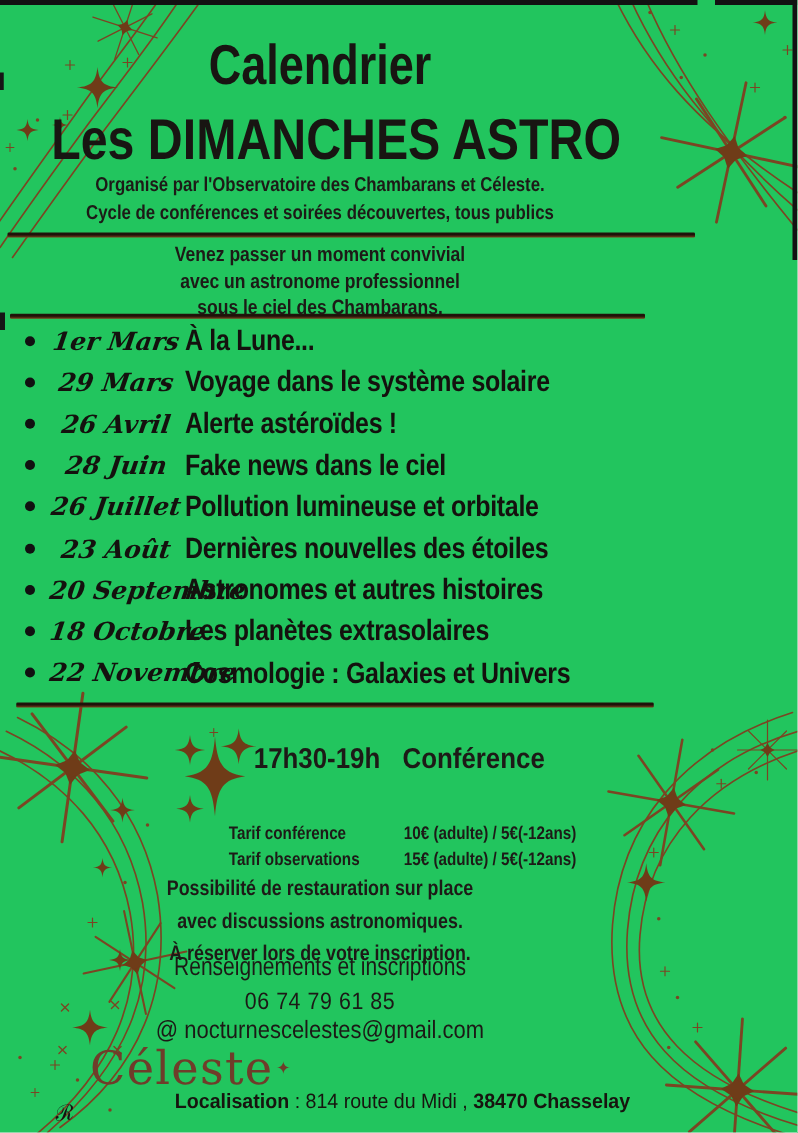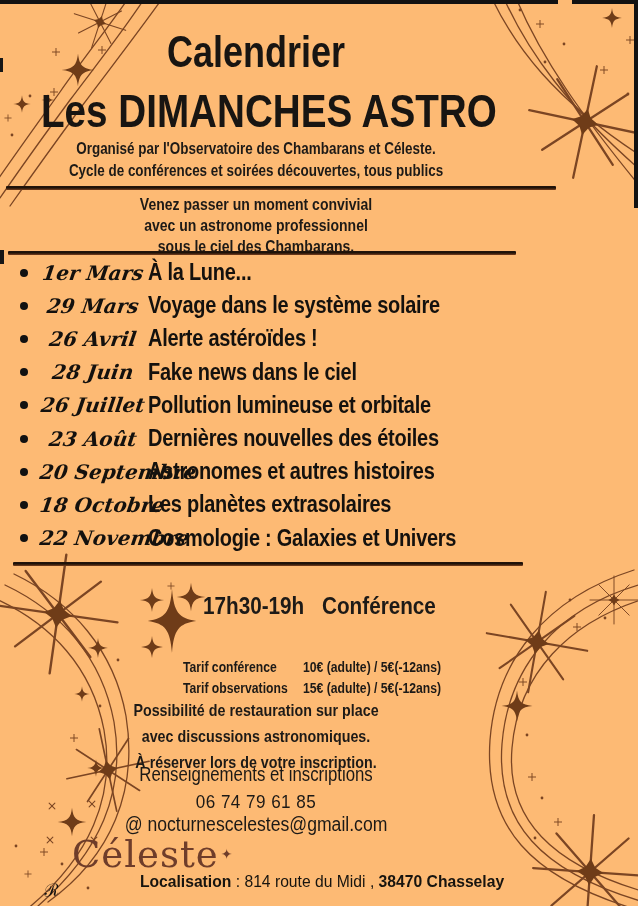--- a/index.html
+++ b/index.html
@@ -1,18 +1,18 @@
 <!DOCTYPE html>
 <html><head>
 <meta charset="utf-8">
 <style>
   html,body{margin:0;padding:0;background:#e8e8e6;}
   .poster{
     position:relative;width:638px;height:906px;margin:0 auto;
-    background:#fdba74;overflow:hidden;
+    background:#22c55e;overflow:hidden;
     font-family:"Liberation Sans",sans-serif;color:#1d1a17;
   }
   
   .scan-top-a{position:absolute;top:0;left:0;width:558px;height:4px;background:#121212;}
   .scan-top-b{position:absolute;top:0;left:572px;width:66px;height:4px;background:#121212;}
   .scan-right{position:absolute;top:0;right:0;width:4px;height:208px;background:#121212;}
   .scan-left-m1{position:absolute;top:58px;left:0;width:3px;height:14px;background:#161616;}
   .scan-left-m2{position:absolute;top:250px;left:0;width:4px;height:14px;background:#161616;}
   
   .decor{position:absolute;inset:0;width:638px;height:906px;pointer-events:none;}
@@ -51,21 +51,21 @@
     letter-spacing:-0.3px;transform:scaleX(0.85);transform-origin:0 50%;}
   
   .schedule{position:absolute;top:589px;left:0;width:520px;}
   .sched-row{display:flex;height:31px;align-items:flex-end;padding-left:203px;}
   .stime{flex:none;width:119px;font-size:23px;font-weight:bold;white-space:nowrap;
     transform:scaleX(0.9);transform-origin:0 50%;}
   .sact{font-size:23px;font-weight:bold;white-space:nowrap;
     transform:scaleX(0.9);transform-origin:0 50%;}
   
   .pricing{position:absolute;top:657px;left:0;width:520px;}
-  .price-row{display:flex;height:20.5px;align-items:center;padding-left:183px;}
+  .price-row{display:flex;height:20.5px;align-items:center;padding-left:183px;gap:20px;}
   .plabel{flex:none;width:120px;font-size:14.5px;font-weight:bold;white-space:nowrap;
     transform:scaleX(0.84);transform-origin:0 50%;}
   .pvalue{font-size:14.5px;font-weight:bold;white-space:nowrap;
     transform:scaleX(0.84);transform-origin:0 50%;}
   
   .notes{position:absolute;top:698px;left:0;width:512px;text-align:center;
     font-size:17px;font-weight:bold;line-height:26px;
     transform:scaleX(0.84);transform-origin:256px 0;}
   .contact-line{position:absolute;top:762px;left:0;width:512px;text-align:center;
     font-size:21px;font-weight:normal;color:#1c1916;

